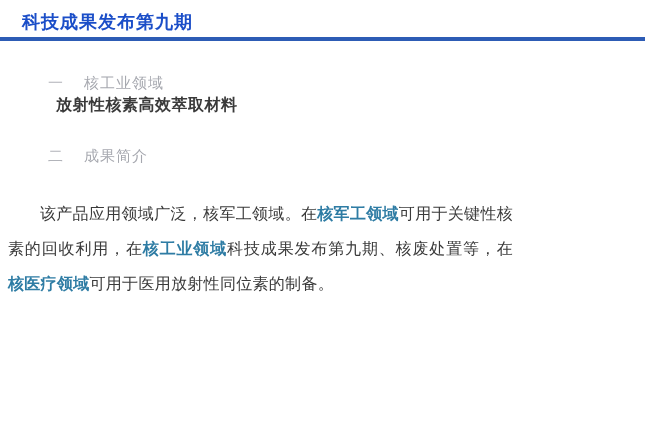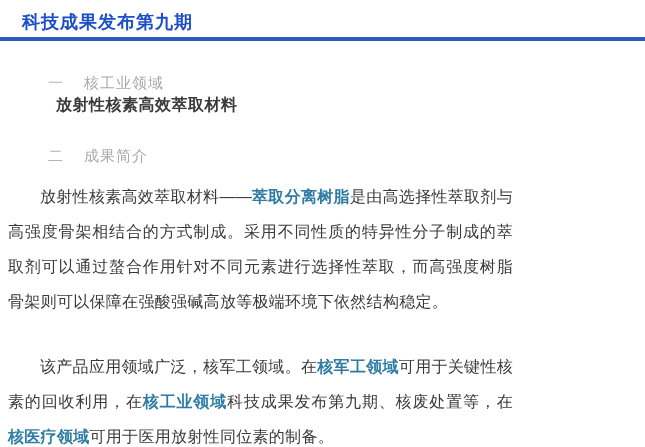--- a/index.html
+++ b/index.html
@@ -81,18 +81,17 @@
   </header>
 
   <main>
 
     <div class="section-head sh-1"><span class="num">一</span><span class="lbl">核工业领域</span></div>
 
     <p class="achv">放射性核素高效萃取材料</p>
 
     <div class="section-head sh-2"><span class="num">二</span><span class="lbl">成果简介</span></div>
 
-    <p class="body-p p1"><span>放射性核素高效萃取材料——</span><span class="hl">萃取分离树脂</span><span>是由高选择性萃取剂与高强度骨架相结合的方式制成。采用不同性质的特异性分子制成的萃取剂可以通过螯合作用针对不同元素进行选择性萃取，而高强度树脂骨架则可以保障在强酸强碱高放等极端环境下依然结构稳定。</span></p>
 
     <p class="body-p p2"><span>该产品应用领域广泛，核军工领域。在</span><span class="hl">核军工领域</span><span>可用于关键性核素的回收利用，在</span><span class="hl">核工业领域</span><span>科技成果发布第九期、核废处置等，在</span><span class="hl">核医疗领域</span><span>可用于医用放射性同位素的制备。</span></p>
 
   </main>
 </div>
 
 </body></html>

